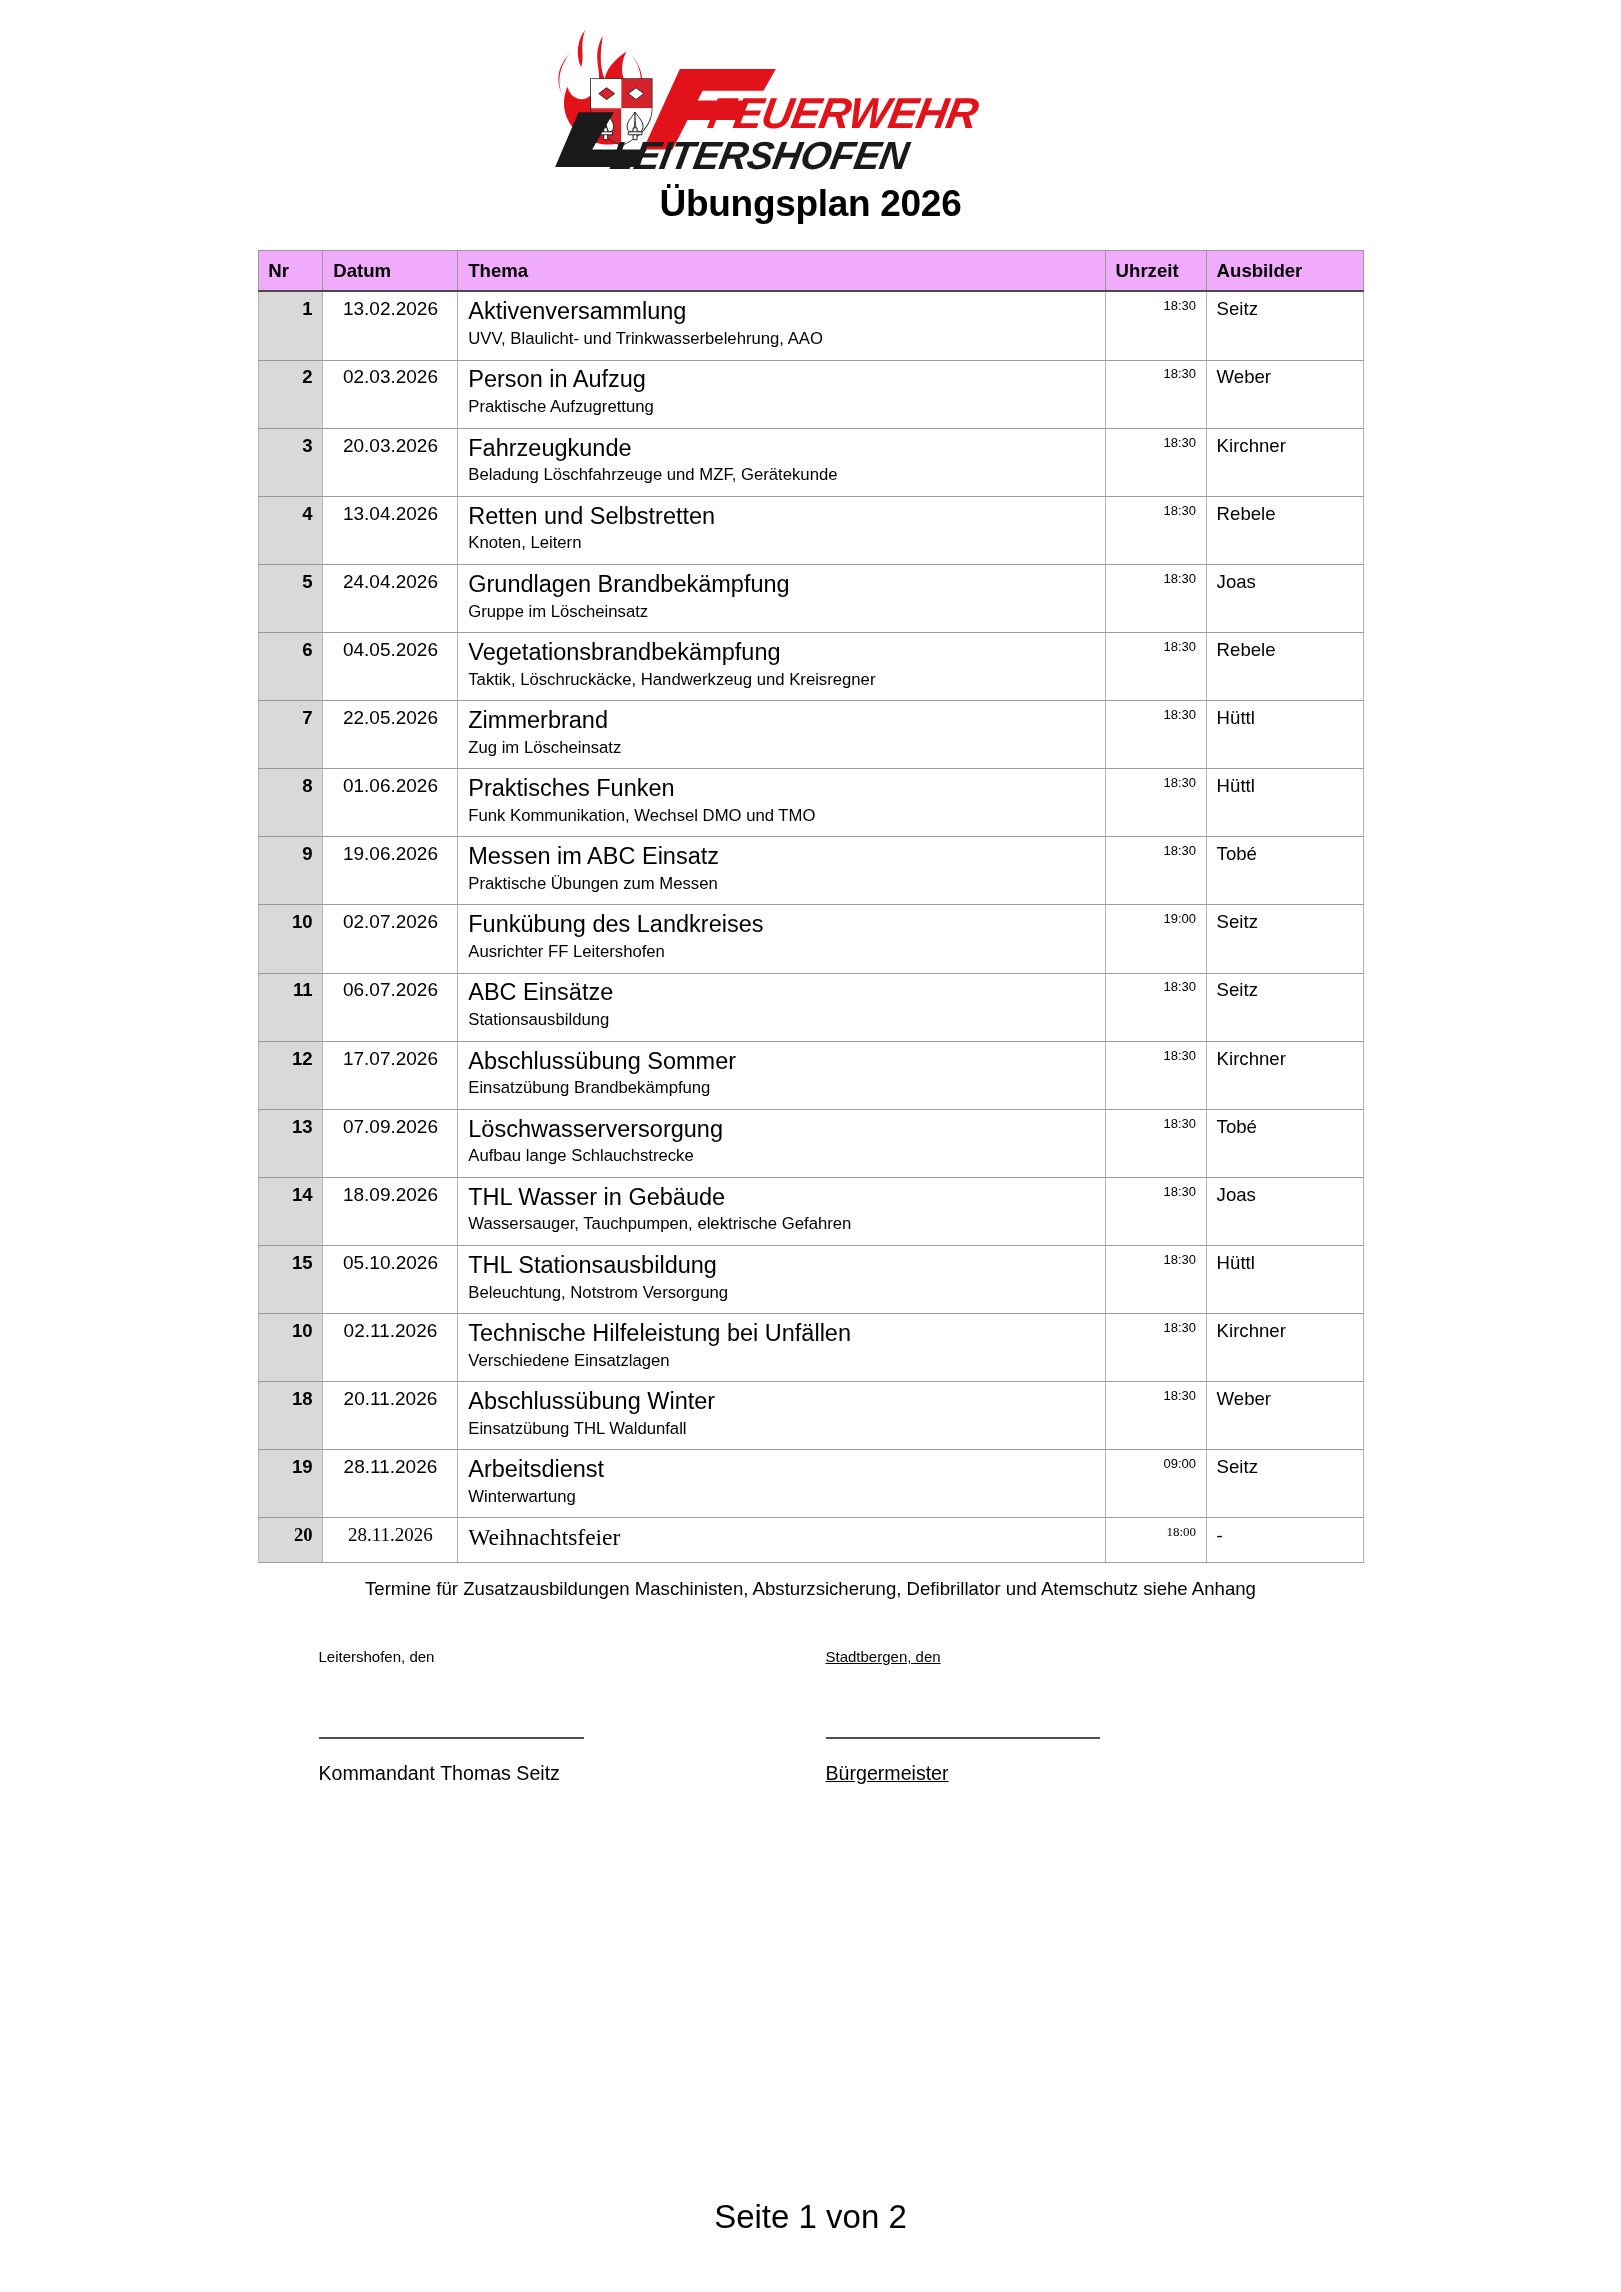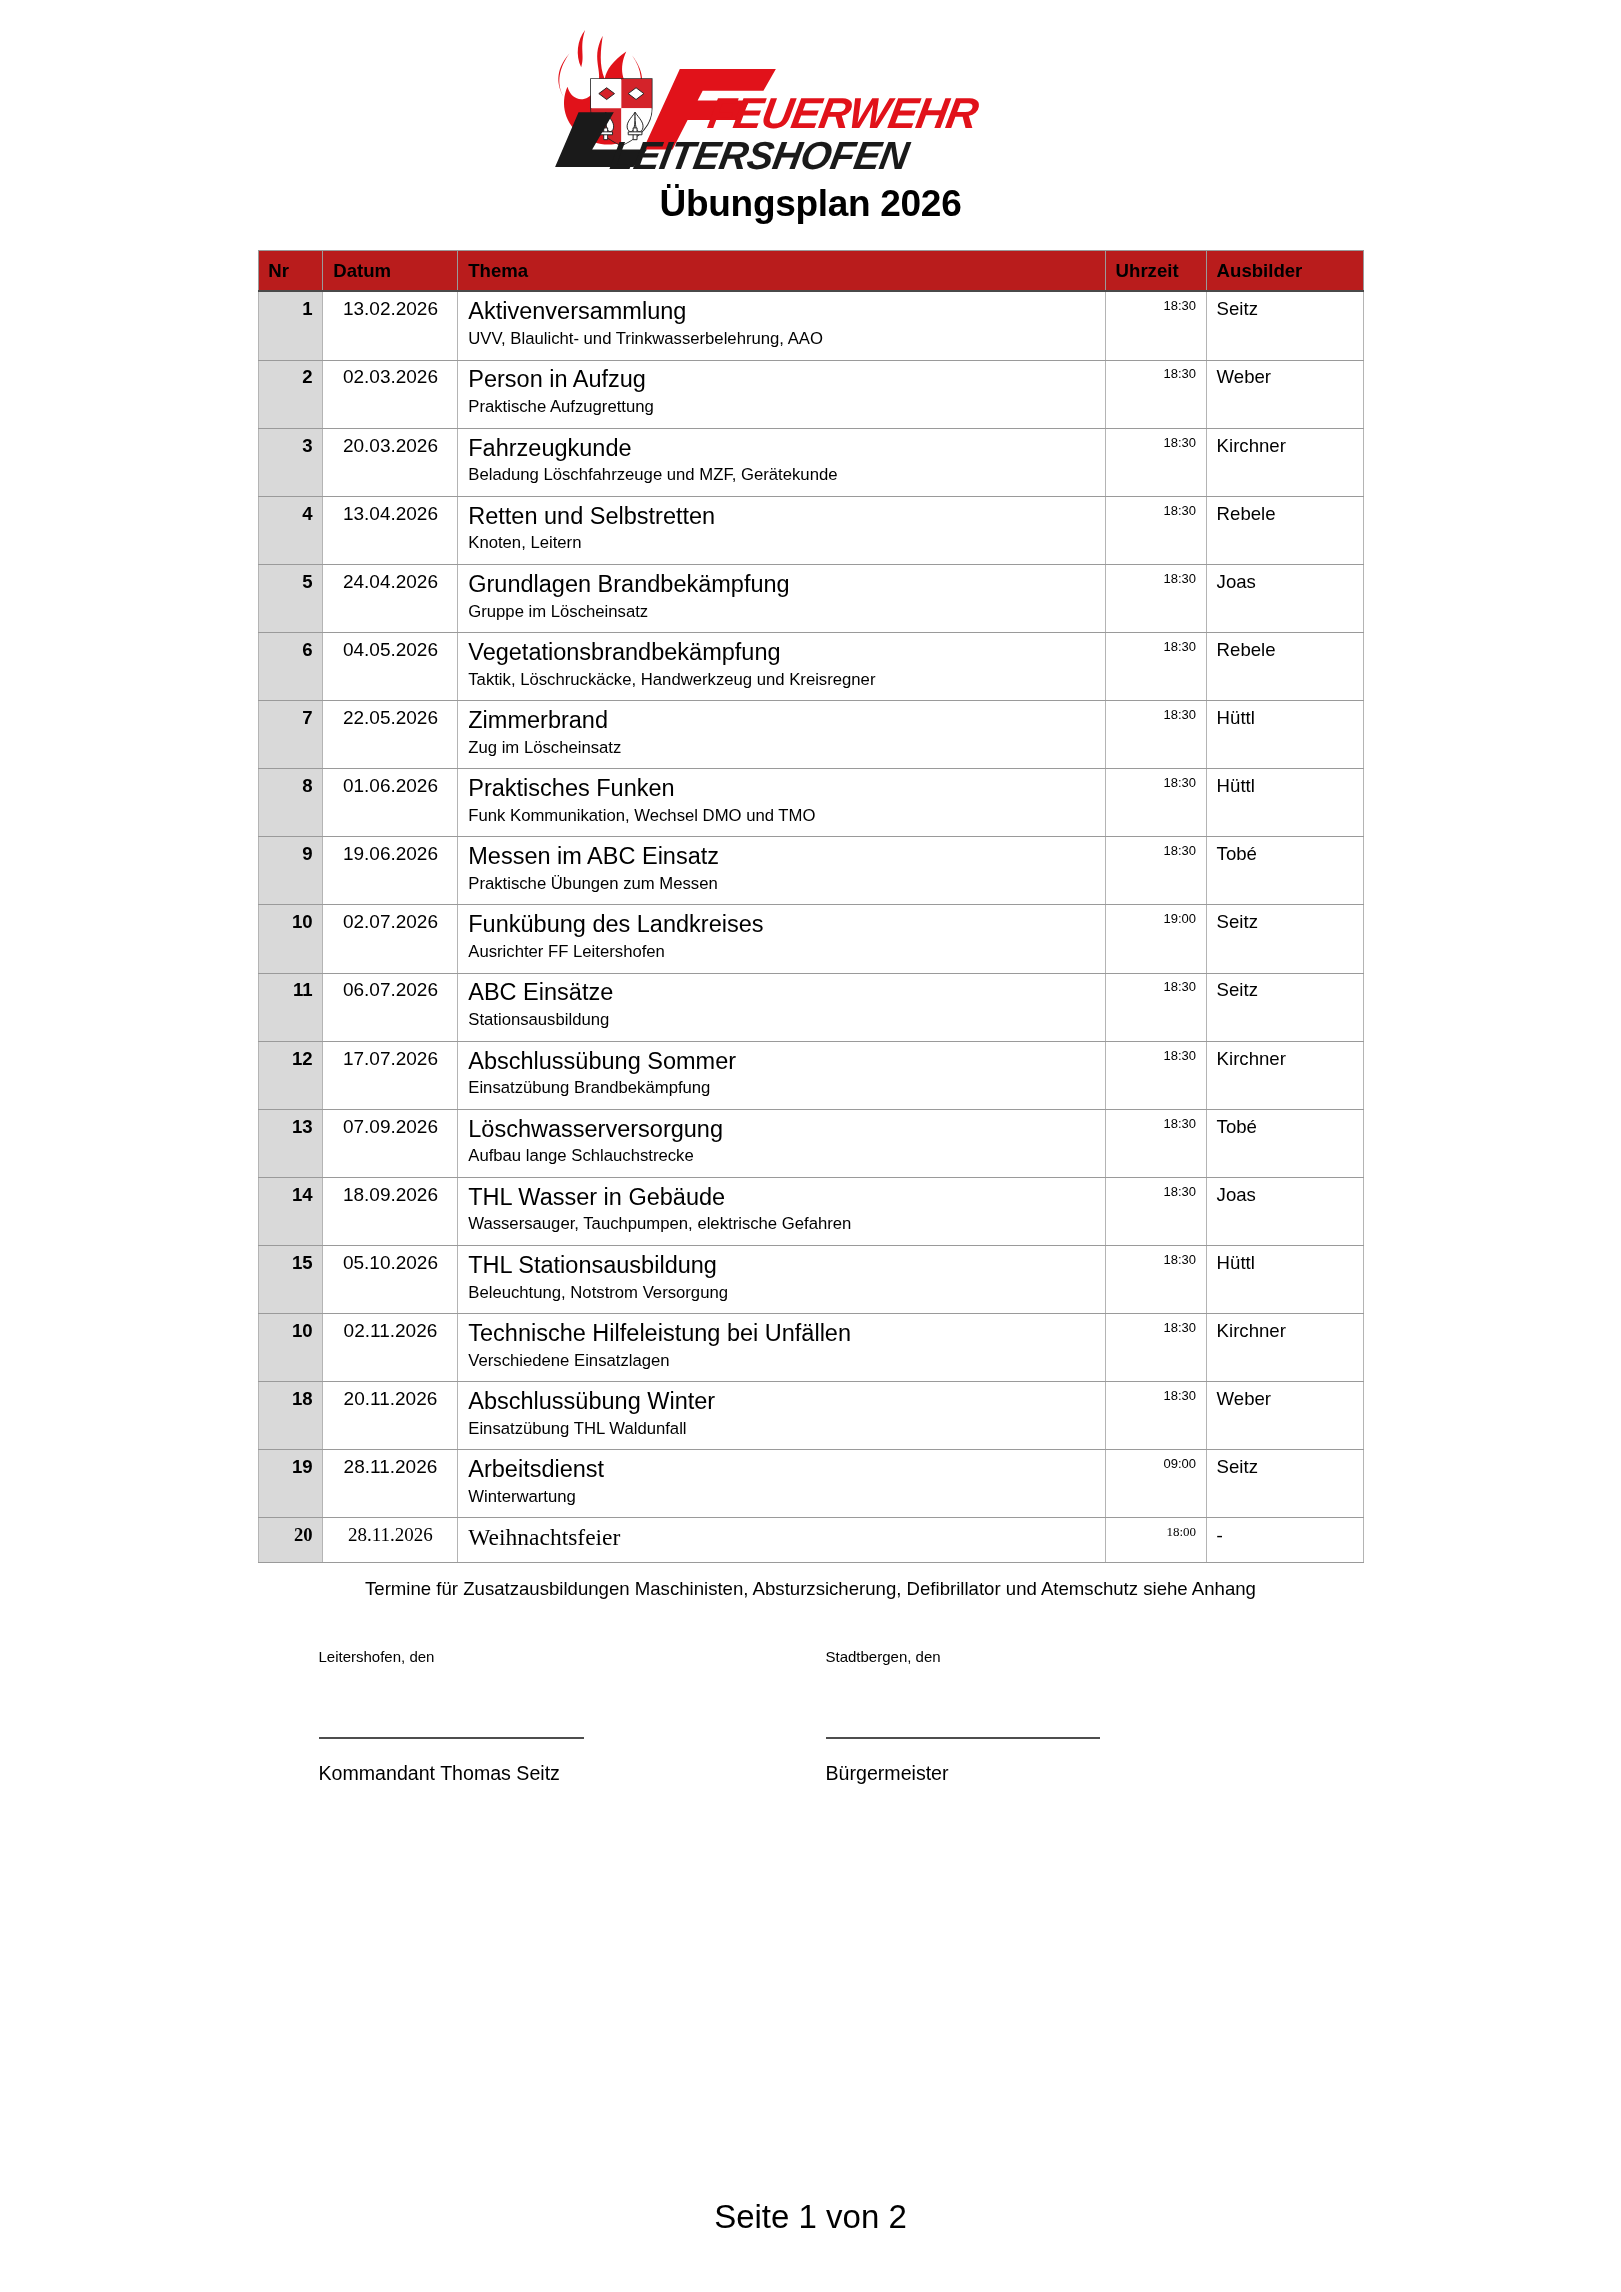--- a/index.html
+++ b/index.html
@@ -47,21 +47,21 @@
     table-layout: fixed;
     font-size: 18.6px;
   }
   table.plan col.c-nr      { width: 63px; }
   table.plan col.c-datum   { width: 131px; }
   table.plan col.c-thema   { width: 628px; }
   table.plan col.c-uhrzeit { width: 98px; }
   table.plan col.c-ausb    { width: 152px; }
 
   table.plan thead th {
-    background: #b91c1c;
+    background: #f0abfc;
     font-weight: bold;
     font-size: 18.6px;
     padding: 8.8px 9.8px;
     border-left: 1px solid #9a9a9a;
     border-right: 1px solid #9a9a9a;
     border-top: 1px solid #9a9a9a;
     border-bottom: 2px solid #4a4a4a;
     text-align: left;
     vertical-align: middle;
     box-sizing: border-box;
@@ -131,21 +131,21 @@
 
   
   .sign-area {
     width: 1106px;
     margin: 47px auto 0 auto;
     position: relative;
     height: 167px;
   }
   .sign-col { position: absolute; top: 0; }
   .sign-col.left  { left: 61px;  width: 421px; }
-  .sign-col.right { left: 568px; width: 421px; }
+  .sign-col.right { left: 568px; width: 421px; text-decoration: underline; }
   .sign-place {
     font-size: 15px;
     line-height: 1.2;
   }
   .sign-line {
     width: 265px;
     height: 0;
     border-top: 2.9px solid #4d4d4d;
     margin-top: 71px;
   }

